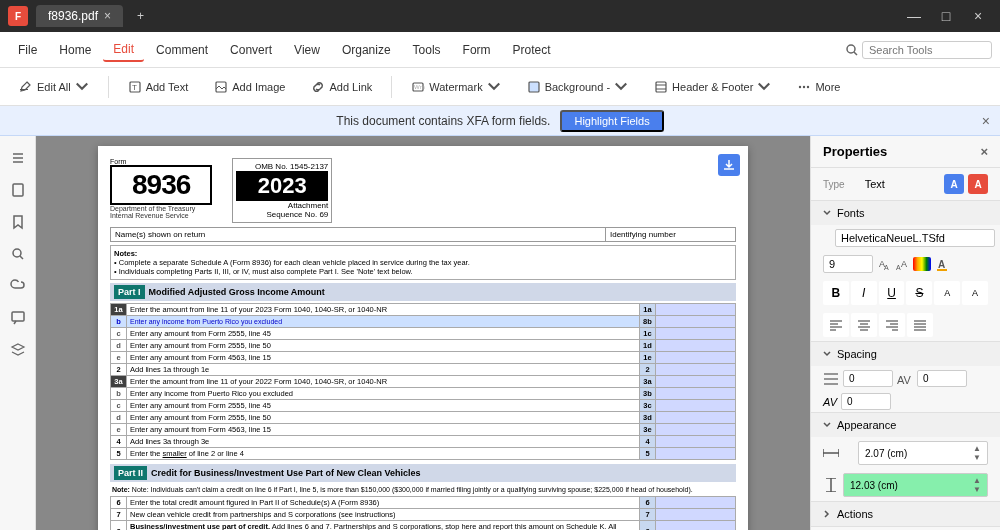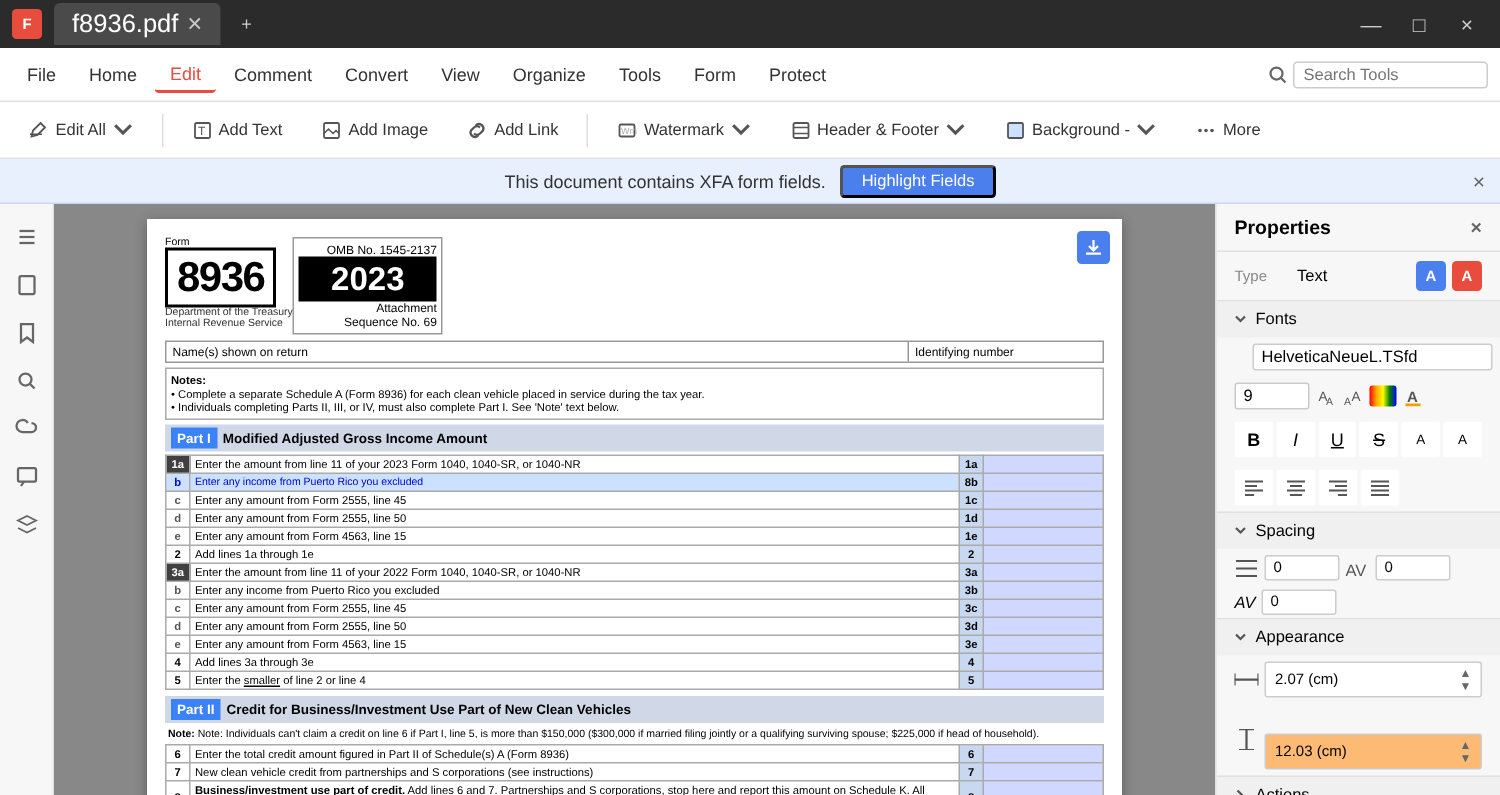--- a/index.html
+++ b/index.html
@@ -1,21 +1,21 @@
 <!DOCTYPE html>
 <html><head>
   <meta charset="utf-8">
   <style>
     * { margin: 0; padding: 0; box-sizing: border-box; }
     body { font-family: Arial, sans-serif; font-size: 12px; background: #f0f0f0; width: 1000px; height: 530px; overflow: hidden; display: flex; flex-direction: column; }
 
     
     .title-bar { background: #2b2b2b; color: #ccc; display: flex; align-items: center; height: 32px; padding: 0 8px; font-size: 12px; }
     .title-bar-left { display: flex; align-items: center; gap: 8px; flex: 1; }
-    .title-bar-tab { background: #4a4a4a; padding: 4px 12px; border-radius: 4px 4px 0 0; color: #fff; font-size: 17px; display: flex; align-items: center; gap: 6px; }
+    .title-bar-tab { background: #4a4a4a; padding: 4px 12px; border-radius: 4px 4px 0 0; color: #fff; font-size: 12px; display: flex; align-items: center; gap: 6px; }
     .title-bar-tab .close-tab { cursor: pointer; opacity: 0.7; }
     .title-bar-controls { display: flex; gap: 4px; }
     .win-btn { width: 28px; height: 20px; border: none; background: transparent; color: #ccc; cursor: pointer; font-size: 14px; display: flex; align-items: center; justify-content: center; }
     .app-logo { width: 20px; height: 20px; background: #e74c3c; border-radius: 3px; display: flex; align-items: center; justify-content: center; color: white; font-size: 10px; font-weight: bold; }
 
     
     .menu-bar { background: #fff; border-bottom: 1px solid #e0e0e0; display: flex; align-items: center; height: 36px; padding: 0 8px; gap: 2px; }
     .menu-item { padding: 4px 10px; cursor: pointer; border-radius: 3px; font-size: 12px; color: #333; }
     .menu-item.active { color: #e74c3c; border-bottom: 2px solid #e74c3c; }
 
@@ -50,35 +50,35 @@
     .props-select { border: 1px solid #ccc; padding: 2px 5px; font-size: 11px; border-radius: 2px; background: white; width: 160px; appearance: none; }
     .font-size-row { display: flex; align-items: center; gap: 4px; padding: 4px 12px; }
     .font-size-input { width: 50px; border: 1px solid #ccc; padding: 2px 5px; font-size: 11px; border-radius: 2px; }
     .format-row { display: flex; align-items: center; gap: 2px; padding: 4px 12px; }
     .fmt-btn { width: 26px; height: 24px; border: 1px solid transparent; background: white; cursor: pointer; border-radius: 2px; display: flex; align-items: center; justify-content: center; font-size: 12px; }
     .align-row { display: flex; align-items: center; gap: 2px; padding: 4px 12px; }
     .spacing-input { width: 50px; border: 1px solid #ccc; padding: 2px 5px; font-size: 10px; border-radius: 2px; }
 
     
     .form-header { display: flex; align-items: flex-start; margin-bottom: 4px; }
-    .form-num-box { border: 2px solid #000; padding: 2px 6px; display: inline-block; margin-right: 4px; }
+    .form-num-box { border: 2px solid #000; padding: 2px 20px; display: inline-block; margin-right: 20px; }
     .form-num { font-size: 28px; font-weight: bold; letter-spacing: -1px; }
     .form-title { text-align: center; flex: 1; }
     .form-title h2 { font-size: 16px; font-weight: bold; }
     .form-omb { font-size: 8px; text-align: right; border: 1px solid #999; padding: 3px; min-width: 100px; }
     .year-box { background: #000; color: white; font-size: 22px; font-weight: bold; text-align: center; padding: 2px 8px; }
     .attach-text { font-size: 8px; text-align: center; margin: 2px 0; }
     .dept-text { font-size: 7px; color: #333; }
     .instructions-text { font-size: 8px; text-align: center; }
     .name-row { display: flex; border: 1px solid #999; margin: 3px 0; font-size: 8px; gap: 32px; }
     .name-cell { flex: 1; padding: 2px 4px; }
     .ssn-cell { border-left: 1px solid #999; padding: 2px 4px; min-width: 130px; }
 
     
-    .part-header { background: #3b82f6; color: white; font-weight: bold; font-size: 9px; padding: 2px 4px; display: inline-block; margin-right: 4px; }
+    .part-header { background: #0f766e; color: white; font-weight: bold; font-size: 9px; padding: 2px 4px; display: inline-block; margin-right: 4px; }
     .part-row { display: flex; align-items: center; background: #d0d8e8; padding: 2px 4px; margin: 2px 0; font-weight: bold; font-size: 9px; }
     .part-row-label { font-weight: bold; }
 
     table.form-table { width: 100%; border-collapse: collapse; font-size: 7.5px; }
     table.form-table td { border: 1px solid #aaa; padding: 1px 3px; }
     table.form-table .line-num { font-weight: bold; width: 16px; text-align: center; }
     table.form-table .line-label { }
     table.form-table .line-sub { color: #0000cc; font-size: 7px; }
     table.form-table .amount-cell { width: 80px; background: #d0d8ff; }
     table.form-table .row-letter { color: #555; }
@@ -173,34 +173,34 @@
         <rect x="2" y="3" width="10" height="8" rx="1" fill="none" stroke="#555" stroke-width="1.2"></rect>
         <text x="3" y="9" font-size="6" fill="#aaa">Wm</text>
       </svg>
     <span>Watermark</span>
     <svg width="8" height="8" viewBox="0 0 8 8">
         <path d="M1 2l3 3 3-3" fill="none" stroke="#555" stroke-width="1.2"></path>
       </svg>
   </div>
   <div class="toolbar-btn">
     <svg width="14" height="14" viewBox="0 0 14 14">
+        <rect x="2" y="2" width="10" height="10" rx="1" fill="#cce0ff" stroke="#555" stroke-width="1.2"></rect>
+      </svg>
+    <span>Background -</span>
+    <svg width="8" height="8" viewBox="0 0 8 8">
+        <path d="M1 2l3 3 3-3" fill="none" stroke="#555" stroke-width="1.2"></path>
+      </svg>
+  </div>
+  <div class="toolbar-btn">
+    <svg width="14" height="14" viewBox="0 0 14 14">
         <rect x="2" y="2" width="10" height="10" rx="1" fill="none" stroke="#555" stroke-width="1.2"></rect>
         <line x1="2" y1="5" x2="12" y2="5" stroke="#555" stroke-width="1"></line>
         <line x1="2" y1="9" x2="12" y2="9" stroke="#555" stroke-width="1"></line>
       </svg>
     <span>Header &amp; Footer</span>
-    <svg width="8" height="8" viewBox="0 0 8 8">
-        <path d="M1 2l3 3 3-3" fill="none" stroke="#555" stroke-width="1.2"></path>
-      </svg>
-  </div>
-  <div class="toolbar-btn">
-    <svg width="14" height="14" viewBox="0 0 14 14">
-        <rect x="2" y="2" width="10" height="10" rx="1" fill="#cce0ff" stroke="#555" stroke-width="1.2"></rect>
-      </svg>
-    <span>Background -</span>
     <svg width="8" height="8" viewBox="0 0 8 8">
         <path d="M1 2l3 3 3-3" fill="none" stroke="#555" stroke-width="1.2"></path>
       </svg>
   </div>
   <div class="toolbar-btn">
     <svg width="14" height="14" viewBox="0 0 14 14">
         <circle cx="3" cy="7" r="1.2" fill="#555"></circle>
         <circle cx="7" cy="7" r="1.2" fill="#555"></circle>
         <circle cx="11" cy="7" r="1.2" fill="#555"></circle>
       </svg>
@@ -535,41 +535,41 @@
       </div>
     </div>
 
     <div class="props-section">
       <div class="props-section-header">
         <svg width="8" height="8" viewBox="0 0 8 8">
             <path d="M1 2l3 3 3-3" fill="none" stroke="#555" stroke-width="1.5"></path>
           </svg>
         <span>Appearance</span>
       </div>
-      <div style="padding: 4px 12px; display:flex; align-items:center; gap:4px; font-size:10px;">
+      <div style="padding: 4px 12px; display:flex; align-items:center; gap:19px; font-size:10px;">
         <svg width="16" height="14" viewBox="0 0 16 14">
             <line x1="0" y1="7" x2="16" y2="7" stroke="#555" stroke-width="1.5"></line>
             <line x1="0" y1="3" x2="0" y2="11" stroke="#555" stroke-width="1.5"></line>
             <line x1="16" y1="3" x2="16" y2="11" stroke="#555" stroke-width="1.5"></line>
           </svg>
         <div style="border: 1px solid #ccc; padding: 2px 6px; border-radius:2px; background:white; flex:1; display:flex; align-items:center; justify-content:space-between;">
           <span>2.07 (cm)</span>
           <div style="display:flex; flex-direction:column; font-size:8px; color:#666; cursor:pointer;">
             <span>▲</span>
             <span>▼</span>
           </div>
         </div>
       </div>
       <div style="padding: 4px 12px; display:flex; align-items:center; gap:4px; font-size:10px;">
         <svg width="16" height="14" viewBox="0 0 16 14">
             <line x1="8" y1="0" x2="8" y2="14" stroke="#555" stroke-width="1.5"></line>
             <line x1="3" y1="0" x2="13" y2="0" stroke="#555" stroke-width="1.5"></line>
             <line x1="3" y1="14" x2="13" y2="14" stroke="#555" stroke-width="1.5"></line>
           </svg>
-        <div style="border: 1px solid #ccc; padding: 2px 6px; border-radius:2px; background:#fdba74; flex:1; display:flex; align-items:center; justify-content:space-between;margin-top:16px;">
+        <div style="border: 1px solid #ccc; padding: 2px 6px; border-radius:2px; background:#86efac; flex:1; display:flex; align-items:center; justify-content:space-between;">
           <span>12.03 (cm)</span>
           <div style="display:flex; flex-direction:column; font-size:8px; color:#666; cursor:pointer;">
             <span>▲</span>
             <span>▼</span>
           </div>
         </div>
       </div>
     </div>
 
     <div class="props-section">

